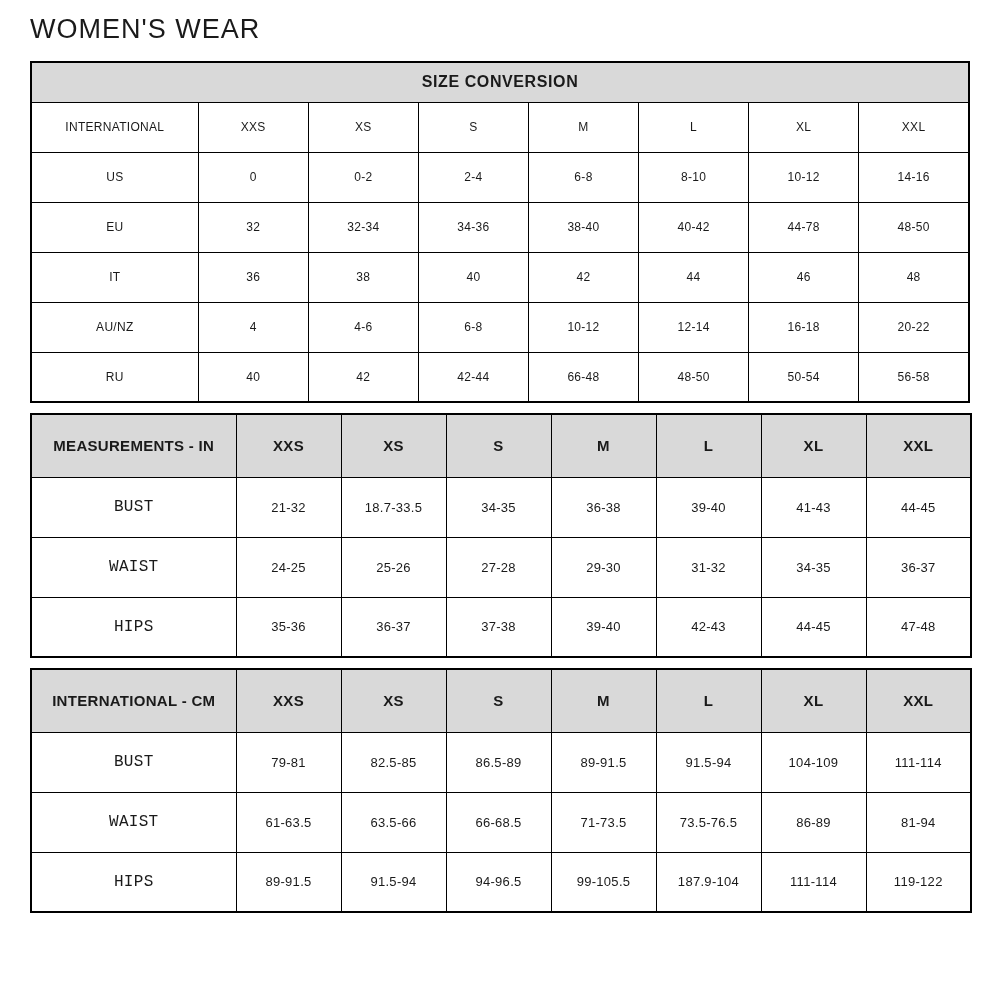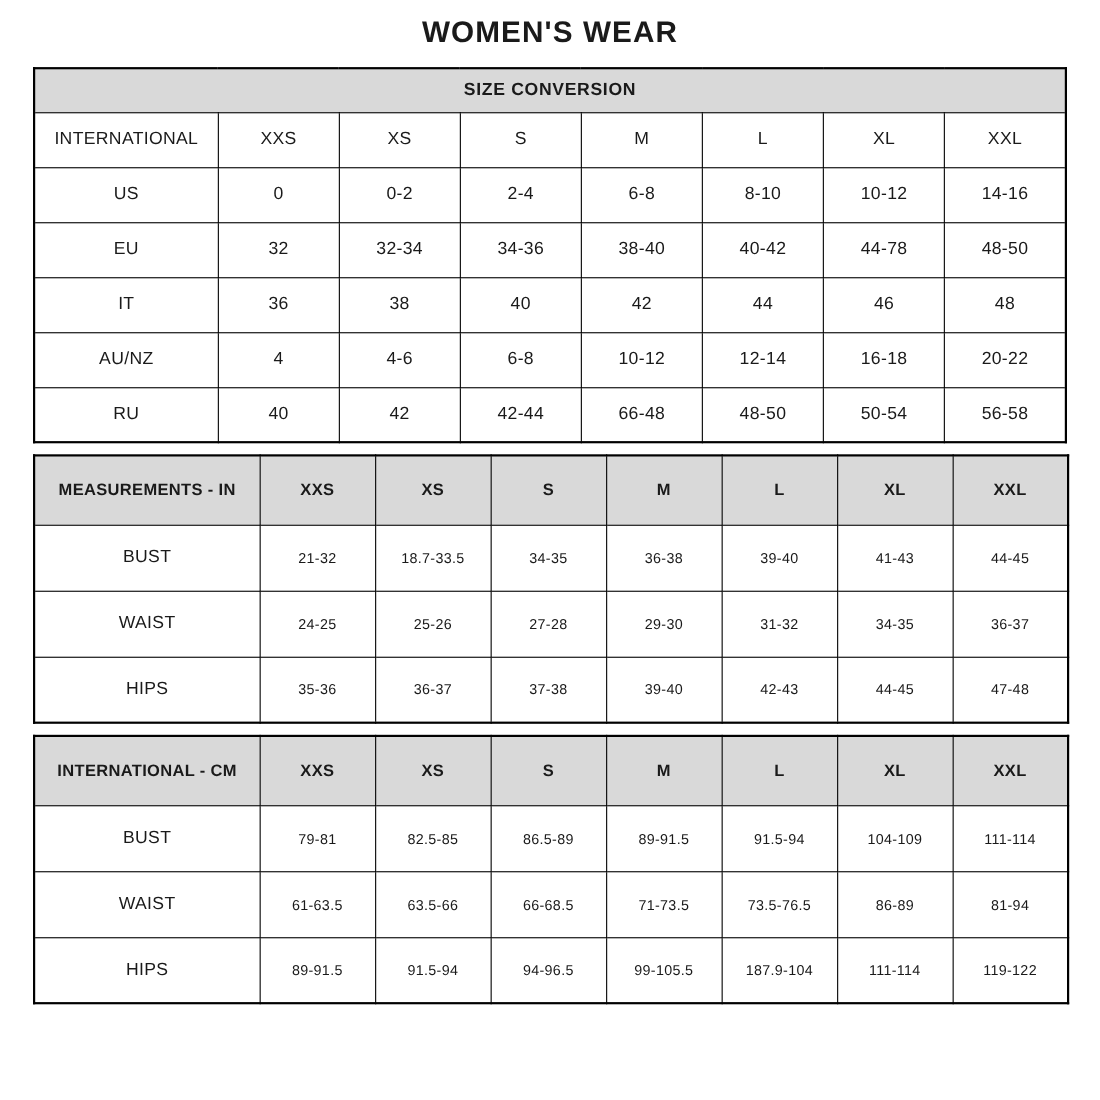--- a/index.html
+++ b/index.html
@@ -14,23 +14,22 @@
     font-family: "Liberation Sans", "DejaVu Sans", sans-serif;
     color: #1a1a1a;
   }
   .page {
     width: 940px;
     margin: 0 auto;
     padding-top: 10px;
   }
   .page-title {
     margin: 4px 0 16px;
-    text-align: center;
     font-size: 27px;
-    font-weight: 700;
+    font-weight: 400;
     letter-spacing: 1px;
   }
   table {
     width: 100%;
     border-collapse: collapse;
     table-layout: fixed;
     border: 2px solid var(--border, #000);
     margin-bottom: 10px;
   }
   td {
@@ -43,38 +42,39 @@
   .title-row td {
     background: var(--header-bg, #d9d9d9);
     font-weight: 700;
     font-size: 16px;
     letter-spacing: 0.6px;
     height: 40px;
   }
   .t1 .header-row td,
   .t1 .data-row td {
     height: 50px;
-    font-size: 16px;
+    font-size: 12px;
     font-weight: 400;
   }
   .gray-header .header-row td {
     background: var(--header-bg, #d9d9d9);
     font-weight: 700;
     font-size: 15px;
     height: 63px;
   }
   .t2 .data-row td,
   .t3 .data-row td {
     height: 60px;
     font-size: 13px;
     font-weight: 400;
   }
   .t2 .data-row td.row-label,
   .t3 .data-row td.row-label {
     font-size: 16px;
+    font-family: Liberation Mono, monospace;
   }
   .c-label1 { width: 167px; }
   .c-data1  { width: 110px; }
   .c-label2 { width: 205px; }
   .c-data2  { width: 105px; }
 </style>
 </head>
 <body style="background: rgb(255, 255, 255);">
 
 <div class="page">

